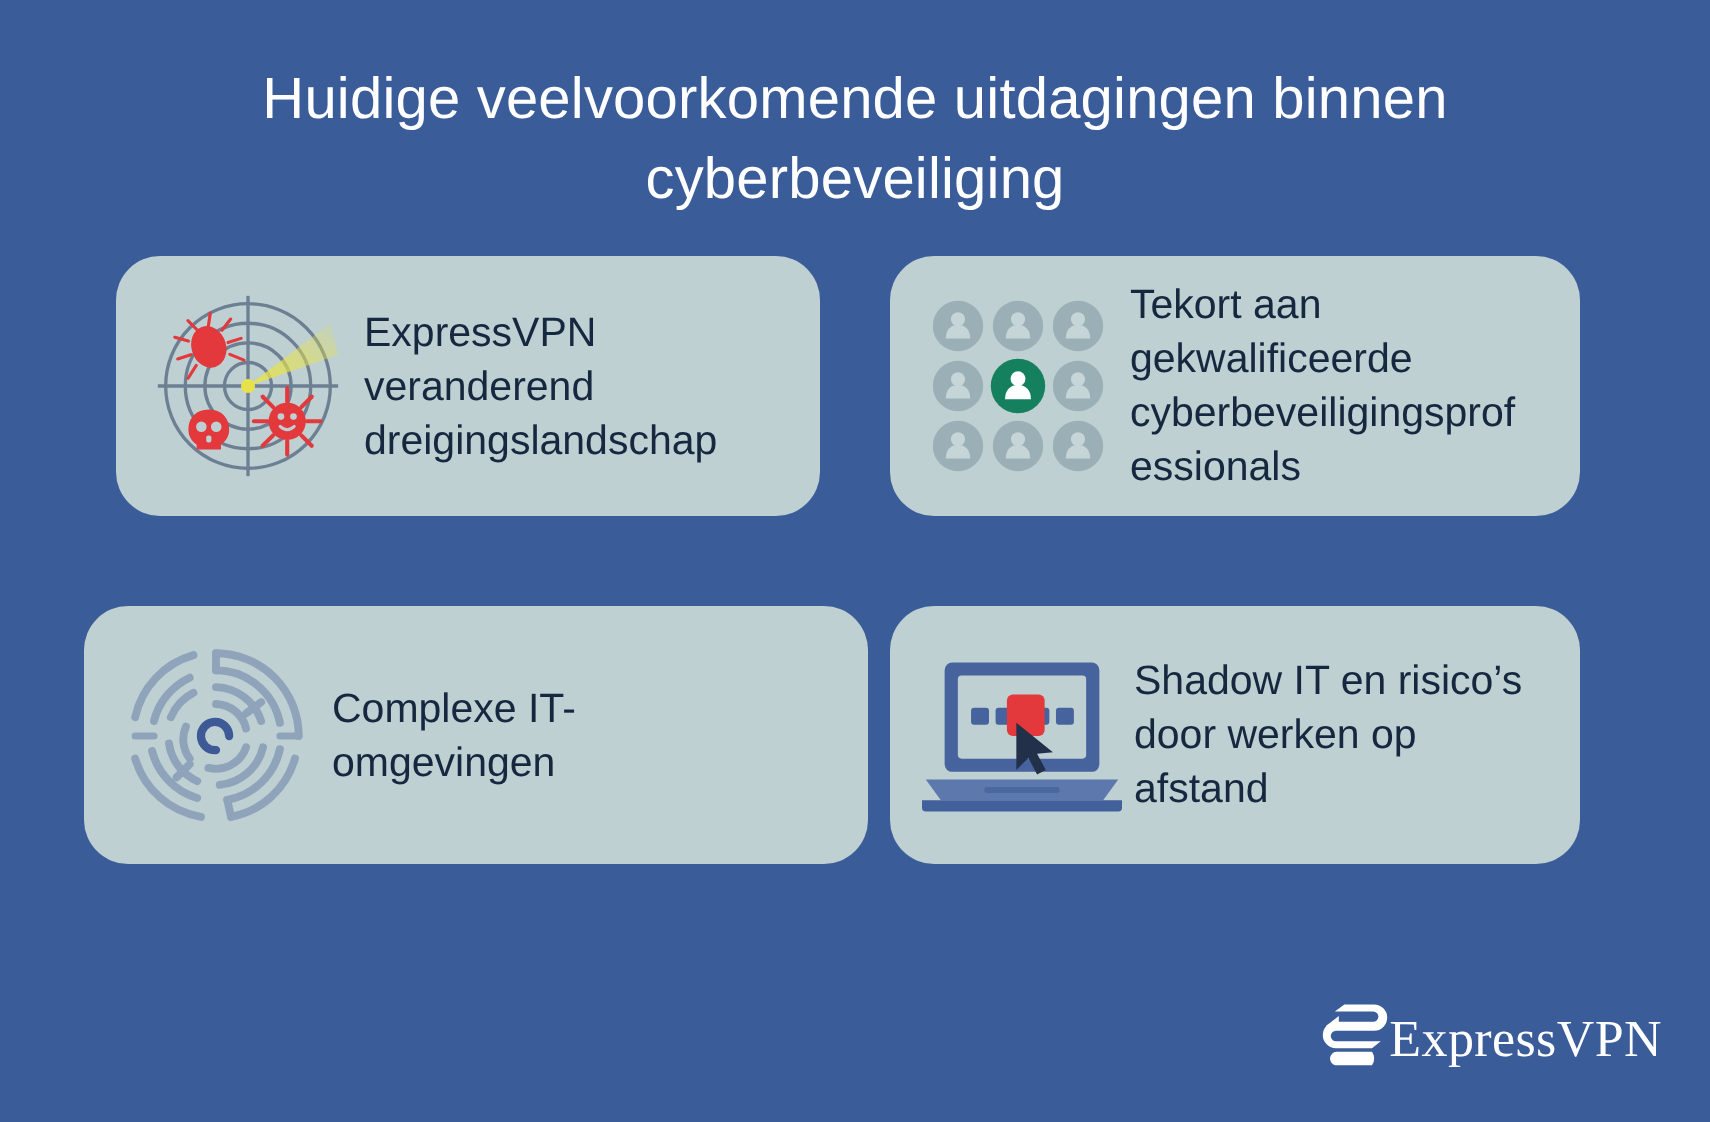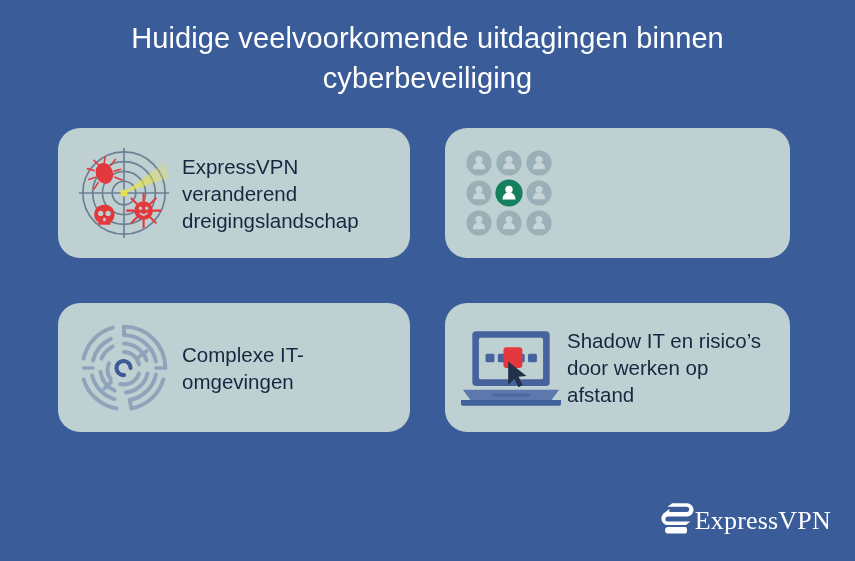--- a/index.html
+++ b/index.html
@@ -19,21 +19,21 @@
   .poster {
     position: absolute;
     inset: 0;
     background: #3a5c99;
   }
 
   
   .title {
     position: absolute;
     left: 60px;
-    top: 18px;
+    top: 30px;
     width: 735px;
     text-align: center;
     color: #ffffff;
     font-size: 29px;
     line-height: 40px;
     font-weight: 400;
     letter-spacing: 0.1px;
   }
 
   
@@ -41,21 +41,21 @@
     position: absolute;
     background: #bed0d2;
     border-radius: 22px;
     display: flex;
     align-items: center;
     padding: 0 14px 0 16px;
   }
 
   .card-1 { left: 58px;  top: 128px; width: 352px; height: 130px; }
   .card-2 { left: 445px; top: 128px; width: 345px; height: 130px; }
-  .card-3 { left: 58px;  top: 303px; width: 352px; height: 129px; }
+  .card-3 { left: 42px;  top: 303px; width: 392px; height: 129px; }
   .card-4 { left: 445px; top: 303px; width: 345px; height: 129px; align-items: center; }
 
   .card-icon {
     flex: 0 0 auto;
     width: 100px;
     height: 100px;
     display: flex;
     align-items: center;
     justify-content: center;
   }
@@ -211,20 +211,21 @@
           <g transform="translate(46,76)" fill="#c6d6d8">
               <use href="#person-glyph"></use>
             </g>
           <circle cx="76" cy="76" r="12.6" fill="#9bb0b6"></circle>
           <g transform="translate(76,76)" fill="#c6d6d8">
               <use href="#person-glyph"></use>
             </g>
         </g>
       </svg>
     </div>
+    <div class="card-text">Tekort aan gekwalificeerde cyberbeveiligingsprofessionals</div>
   </div>
 
   <div class="card card-3">
     <div class="card-icon">
       <svg width="96" height="94" viewBox="0 0 100 100" aria-hidden="true">
         <g fill="none" stroke="#8fa4bb" stroke-width="4.2" stroke-linecap="round">
 
           <path d="M50 6 A44 44 0 0 1 94 50"></path>
           <path d="M92 62 A44 44 0 0 1 58 93"></path>
           <path d="M42 93 A44 44 0 0 1 7 62"></path>

